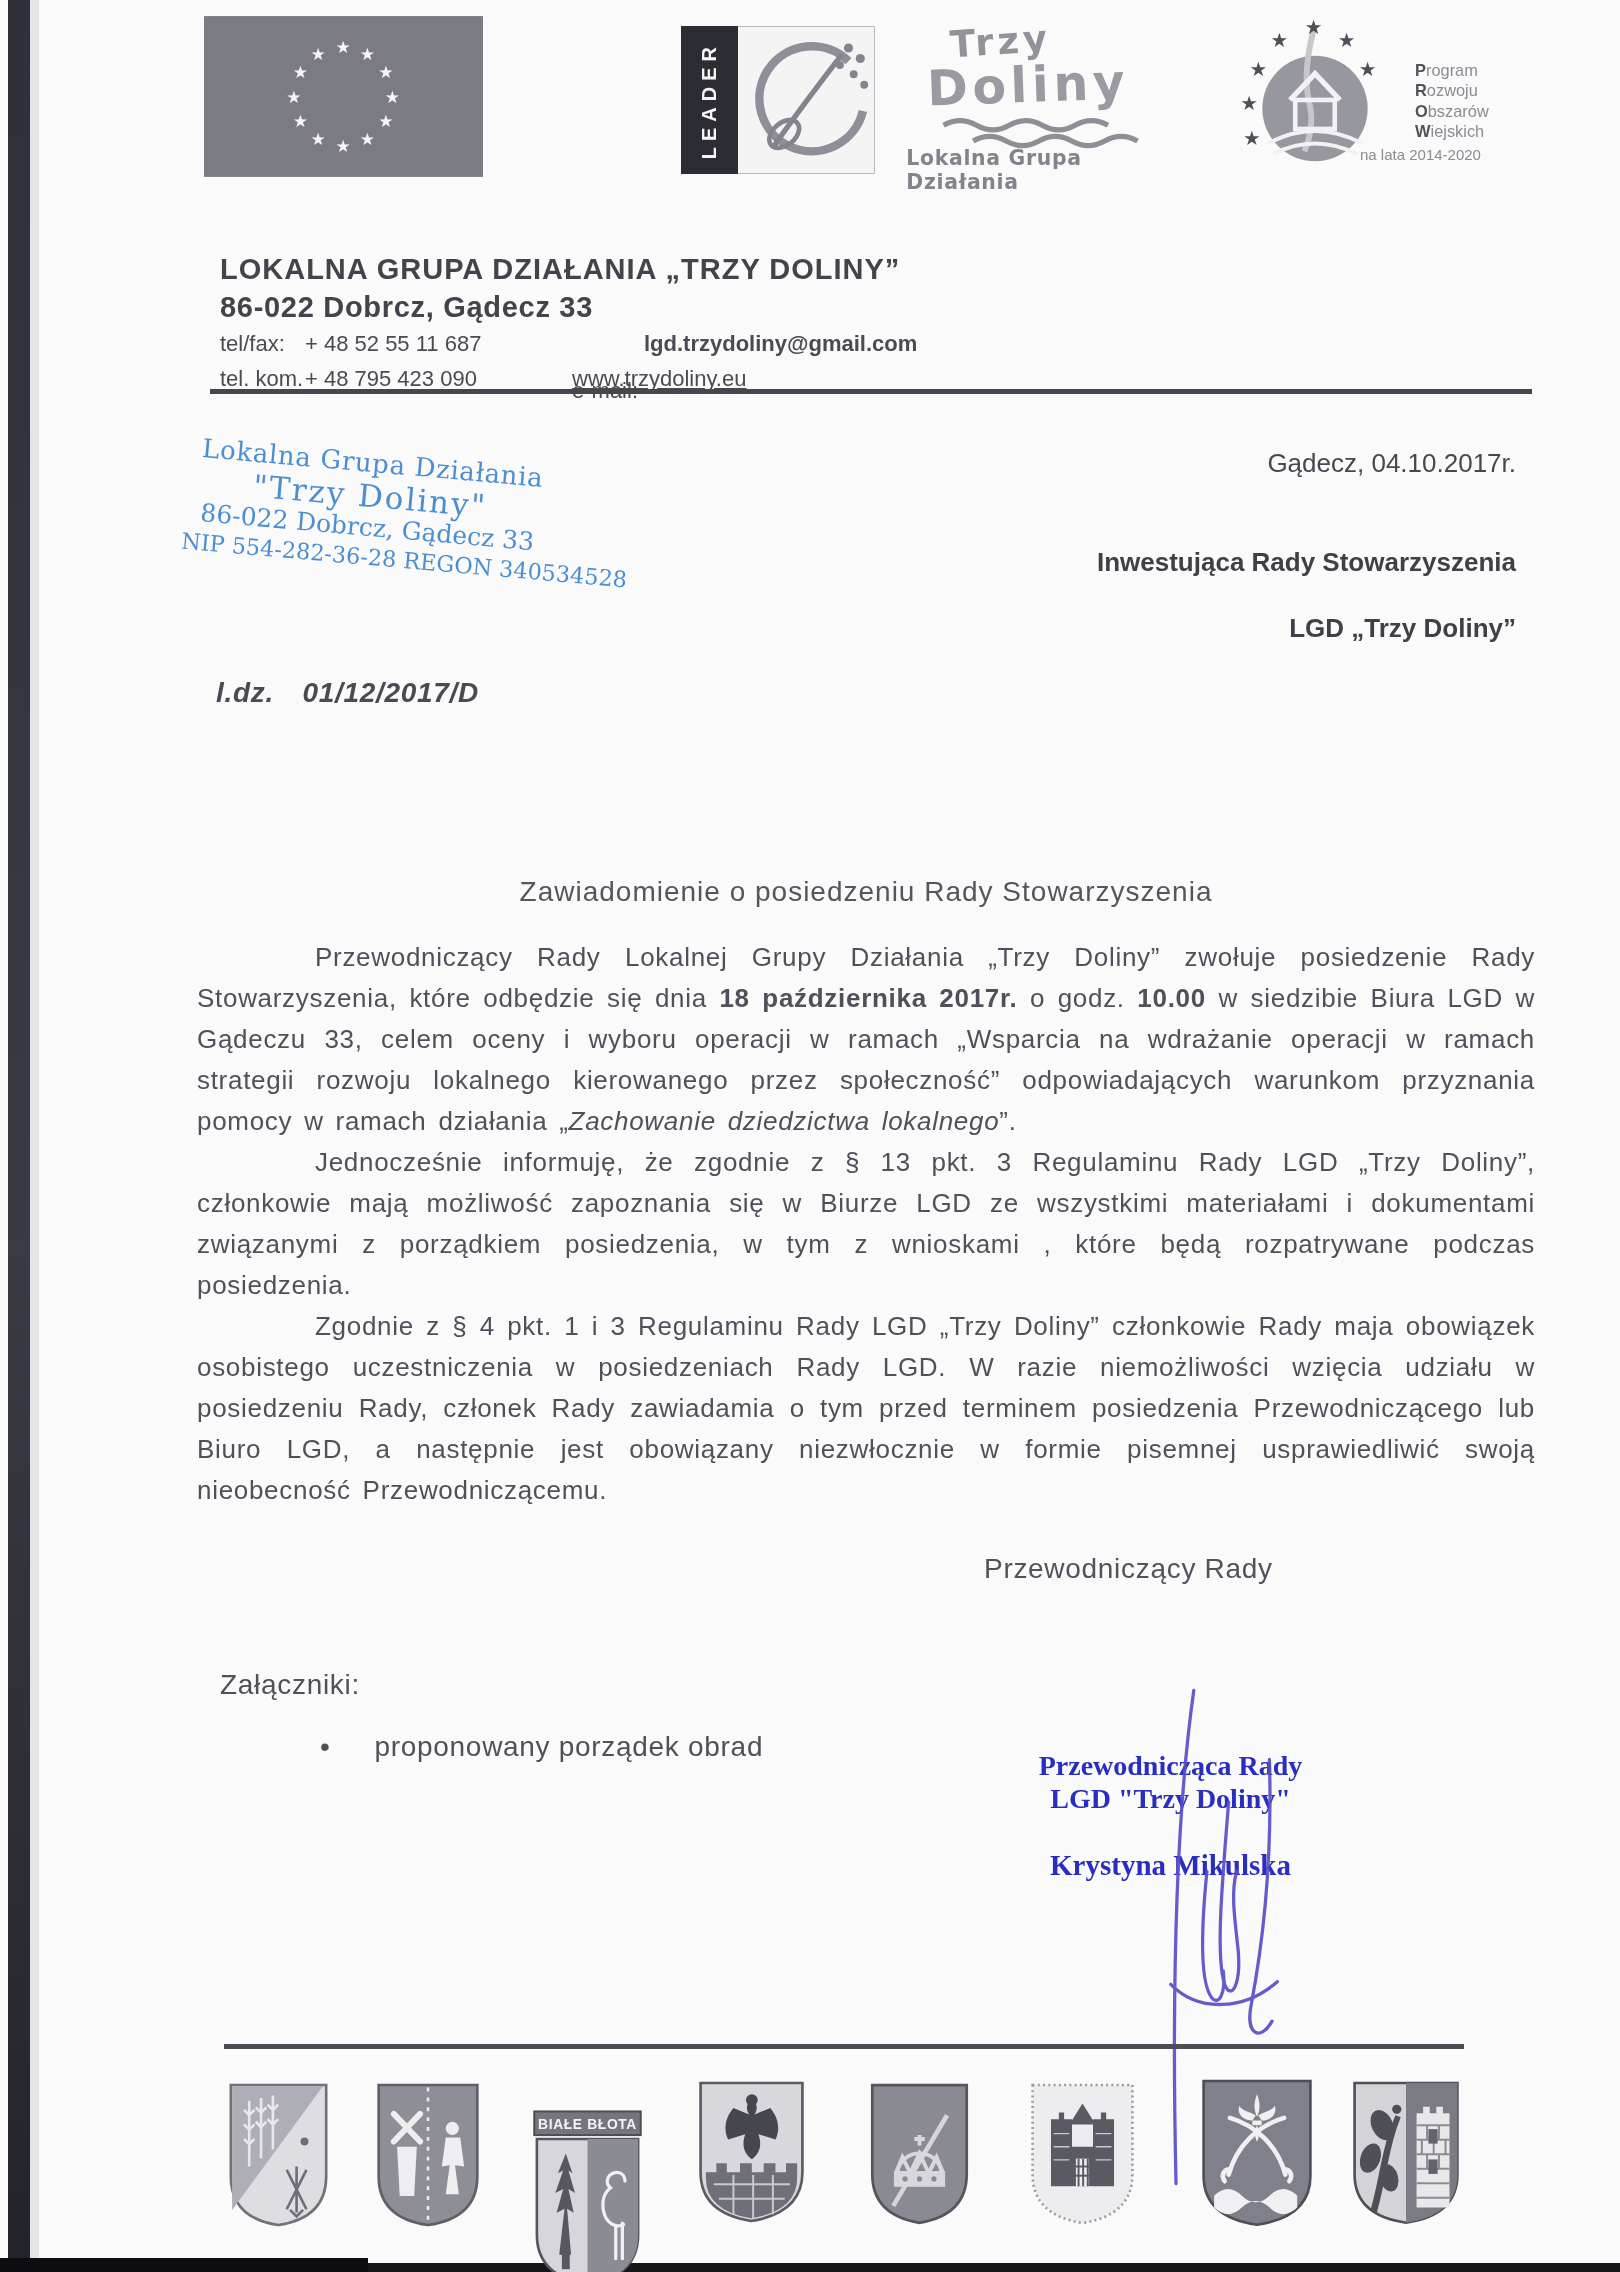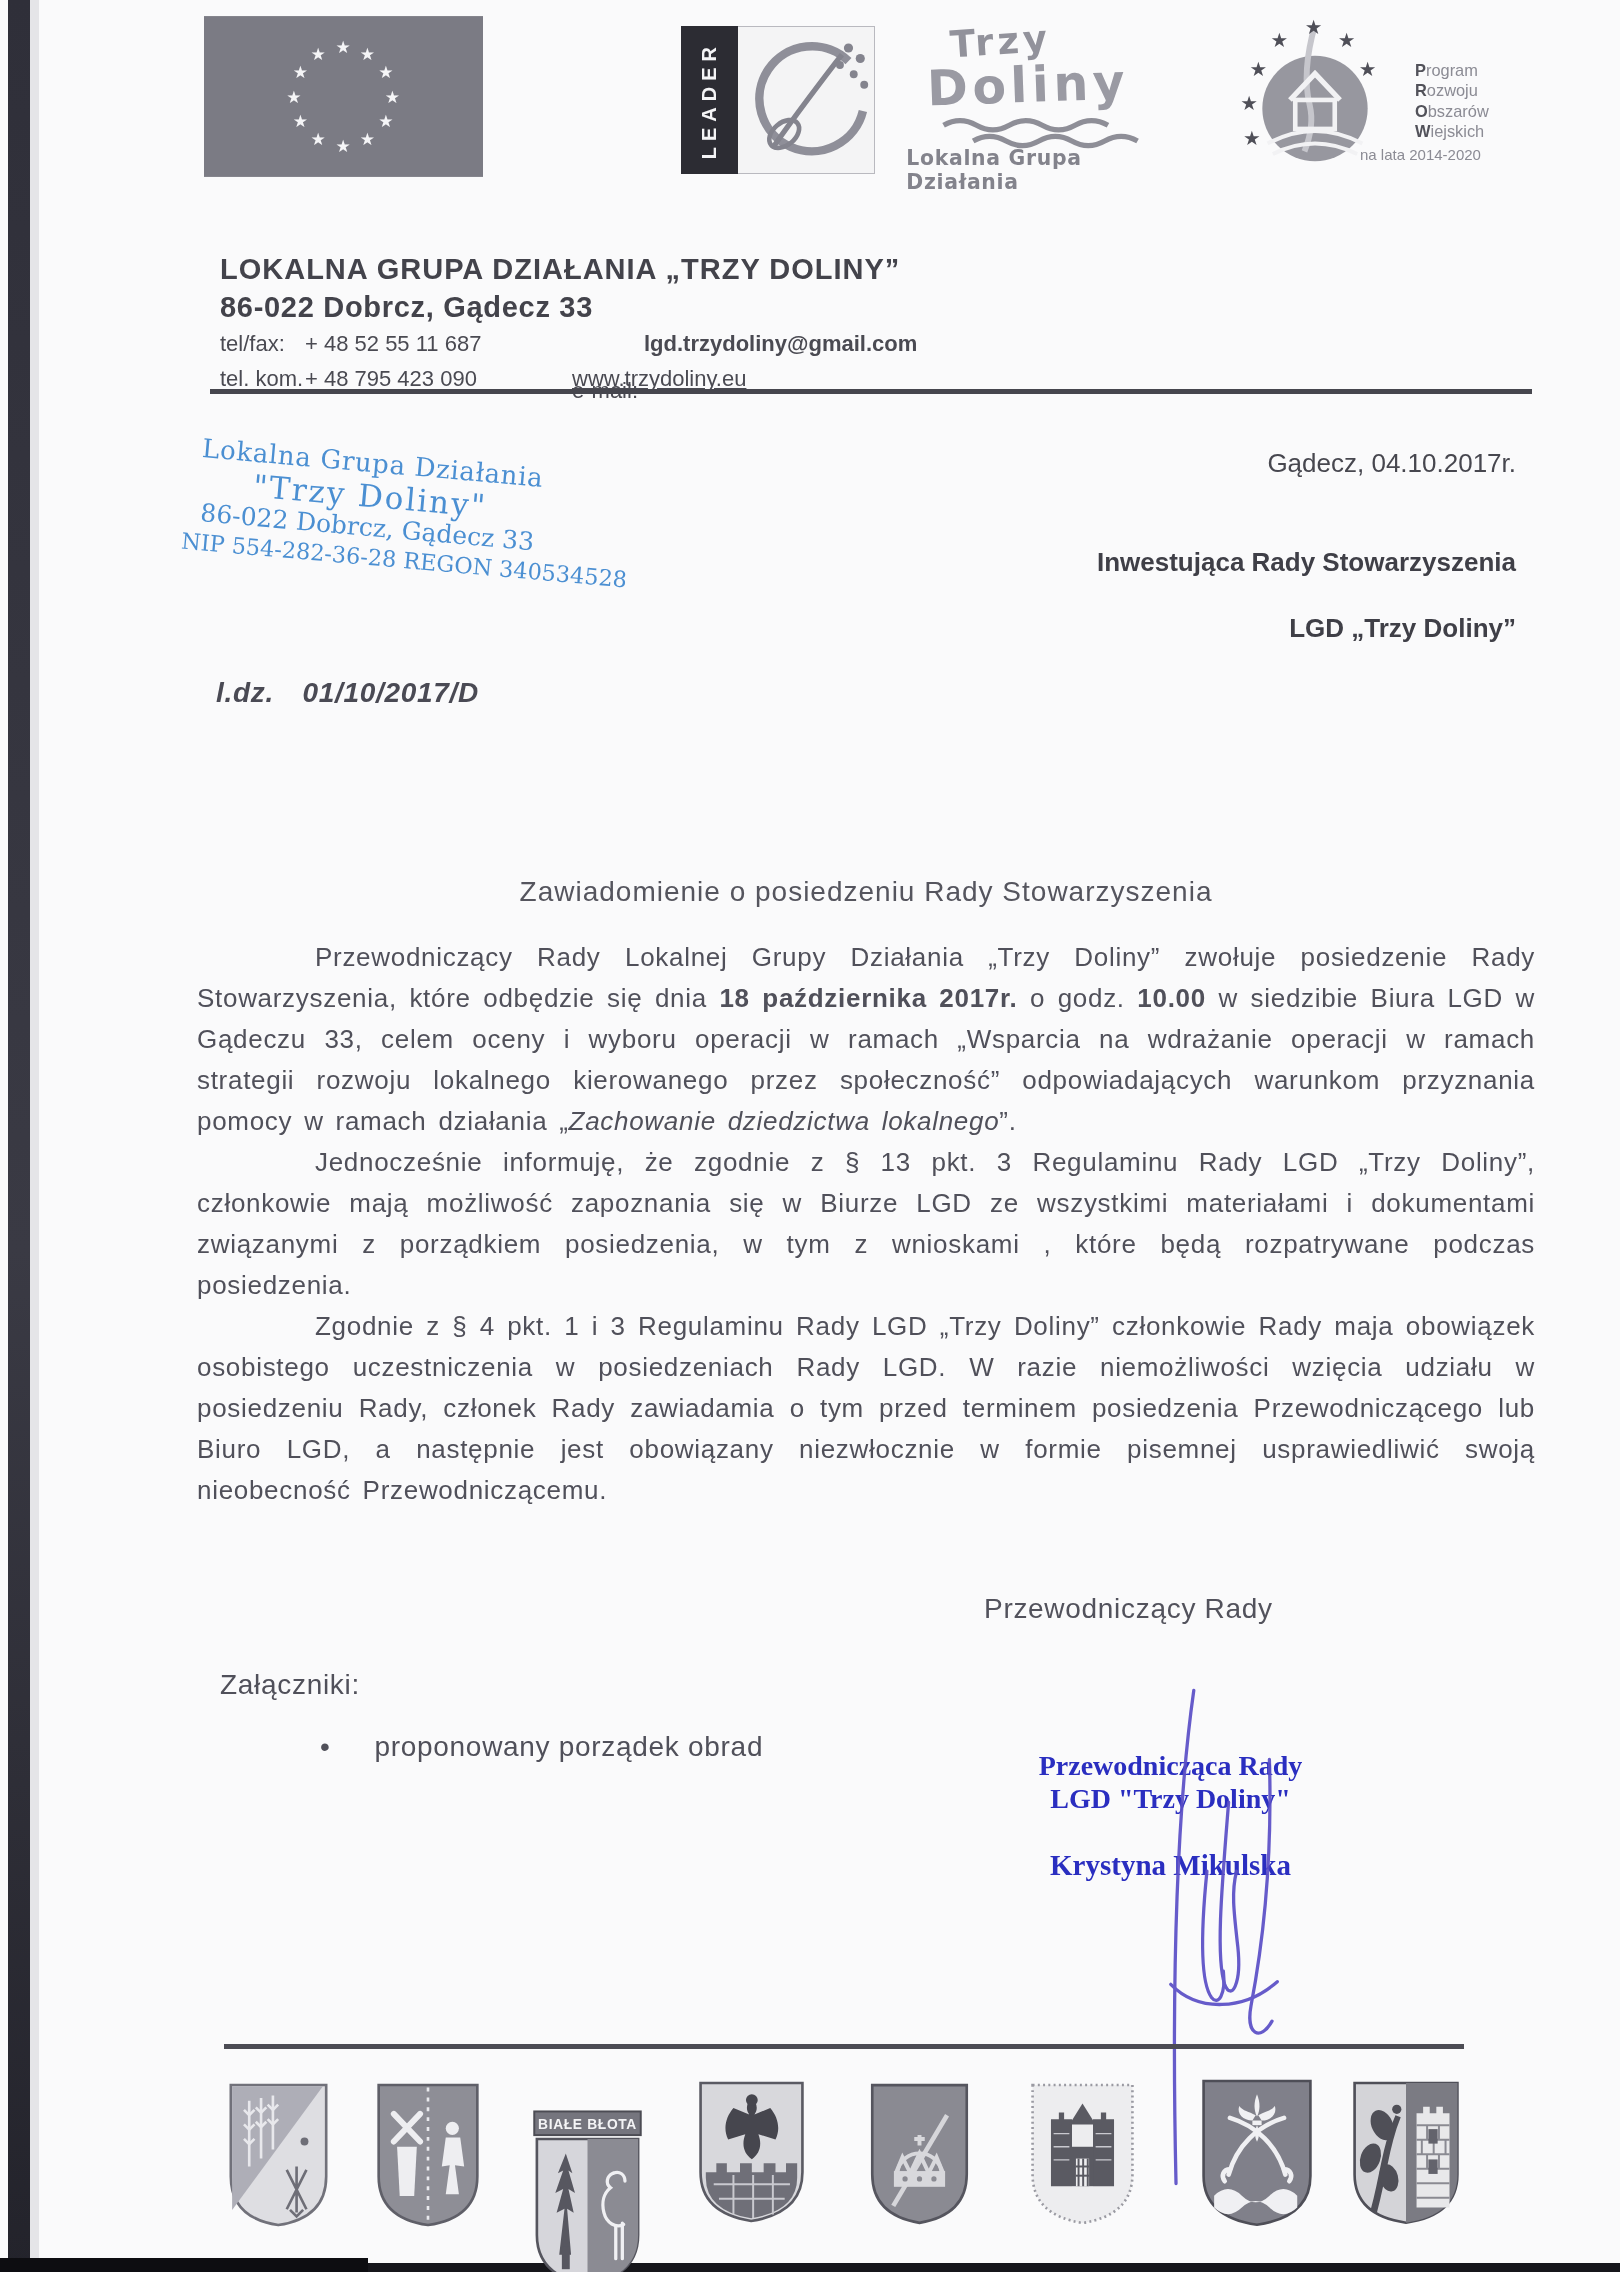--- a/index.html
+++ b/index.html
@@ -56,21 +56,21 @@
   .ref-line{position:absolute;left:216px;top:677px;font-size:28px;font-weight:bold;font-style:italic;
             color:#4a4a54;letter-spacing:0.7px;}
   .ref-line b{margin-left:20px;}
   .ref-note{position:absolute;left:227px;top:744px;font-size:26px;font-style:italic;color:#54545e;letter-spacing:0.7px;}
   .letter-title{position:absolute;left:197px;top:876px;width:1338px;text-align:center;font-size:28px;
                 color:#55555e;letter-spacing:1px;}
   
   .body-text{position:absolute;left:197px;top:937px;width:1338px;font-size:26px;line-height:41px;
              color:#50505a;text-align:justify;letter-spacing:0.7px;word-spacing:4px;}
   .body-text p{margin:0;text-indent:118px;}
-  .signer-role{position:absolute;left:984px;top:1553px;font-size:28px;color:#52525c;letter-spacing:0.7px;margin-top:40px;}
+  .signer-role{position:absolute;left:984px;top:1553px;font-size:28px;color:#52525c;letter-spacing:0.7px;}
   .attach-label{position:absolute;left:220px;top:1669px;font-size:28px;color:#50505a;letter-spacing:0.7px;}
   .attach-item{position:absolute;left:320px;top:1731px;font-size:28px;color:#50505a;letter-spacing:0.7px;}
   .attach-item .bullet{display:inline-block;width:46px;}
   
   .sig-stamp{position:absolute;left:1026px;top:1749px;width:289px;text-align:center;
              font-family:"Liberation Serif",serif;font-weight:600;color:#2a2ec0;}
   .sig-stamp .g1{font-size:28px;line-height:33px;}
   .sig-stamp .g2{font-size:28px;line-height:33px;}
   .sig-stamp .g3{font-size:29px;line-height:33px;margin-top:34px;}
   .sig-ink{position:absolute;left:1072px;top:1674px;}
@@ -186,21 +186,21 @@
     <div class="s2">"Trzy Doliny"</div>
     <div class="s3">86-022 Dobrcz, Gądecz 33</div>
     <div class="s4">NIP 554-282-36-28  REGON 340534528</div>
   </div>
 
   <div class="place-date">Gądecz, 04.10.2017r.</div>
   <div class="recipient1">Inwestująca Rady Stowarzyszenia</div>
   <div class="recipient2">LGD „Trzy Doliny”</div>
   <div class="ref-line">
     <span>l.dz.</span>
-    <b>01/10/2017/D</b>
+    <b>01/12/2017/D</b>
   </div>
 
   <div class="letter-title">Zawiadomienie o posiedzeniu Rady Stowarzyszenia</div>
   <div class="body-text">
     <p><span>Przewodniczący Rady Lokalnej Grupy Działania „Trzy Doliny” zwołuje posiedzenie Rady Stowarzyszenia, które odbędzie się dnia </span><b>18 października 2017r.</b><span> o godz. </span><b>10.00</b><span> w siedzibie Biura LGD w Gądeczu 33, celem oceny i wyboru operacji w ramach „Wsparcia na wdrażanie operacji w ramach strategii rozwoju lokalnego kierowanego przez społeczność” odpowiadających warunkom przyznania pomocy w ramach działania „</span><i>Zachowanie dziedzictwa lokalnego</i><span>”.</span></p>
     <p>Jednocześnie informuję, że zgodnie z § 13 pkt. 3 Regulaminu Rady LGD „Trzy Doliny”, członkowie mają możliwość zapoznania się w Biurze LGD ze wszystkimi materiałami i dokumentami związanymi z porządkiem posiedzenia, w tym z wnioskami , które będą rozpatrywane podczas posiedzenia.</p>
     <p>Zgodnie z § 4 pkt. 1 i 3 Regulaminu Rady LGD „Trzy Doliny”  członkowie Rady maja obowiązek osobistego uczestniczenia w posiedzeniach Rady LGD. W razie niemożliwości wzięcia udziału w posiedzeniu Rady, członek Rady zawiadamia o tym przed terminem posiedzenia Przewodniczącego lub Biuro LGD, a następnie jest obowiązany niezwłocznie w formie pisemnej usprawiedliwić swoją nieobecność Przewodniczącemu.</p>
   </div>
 
   <div class="signer-role">Przewodniczący Rady</div>

